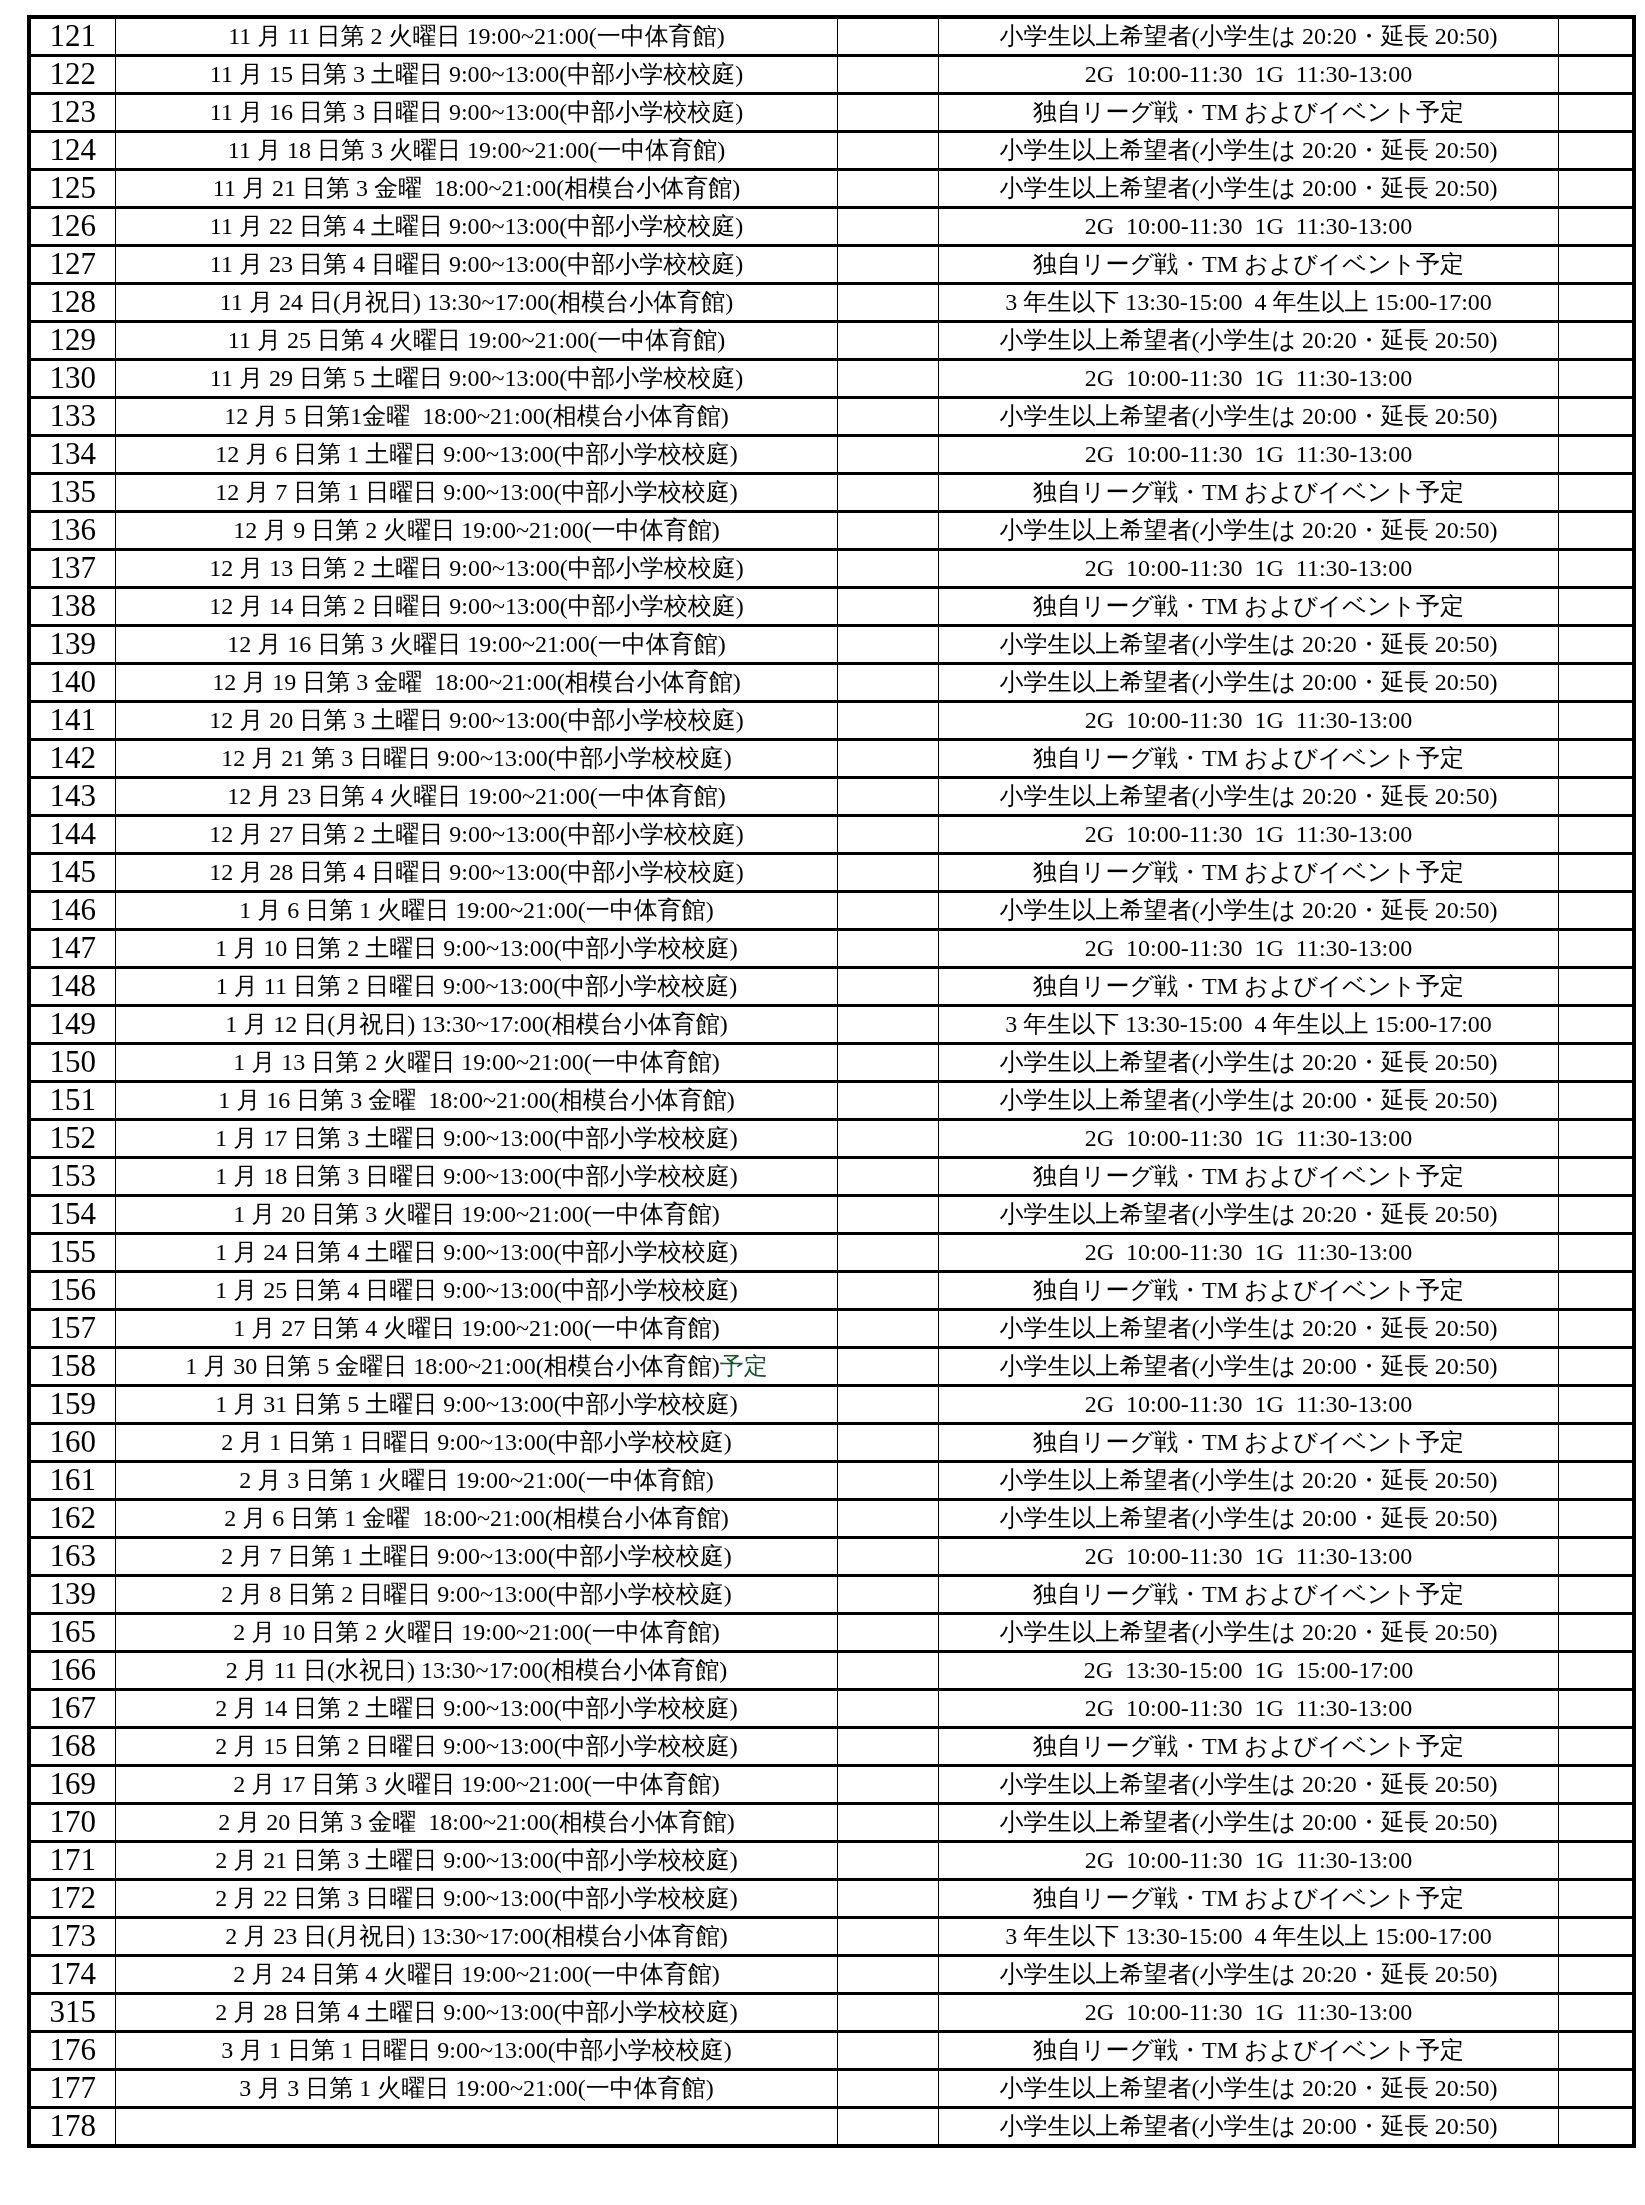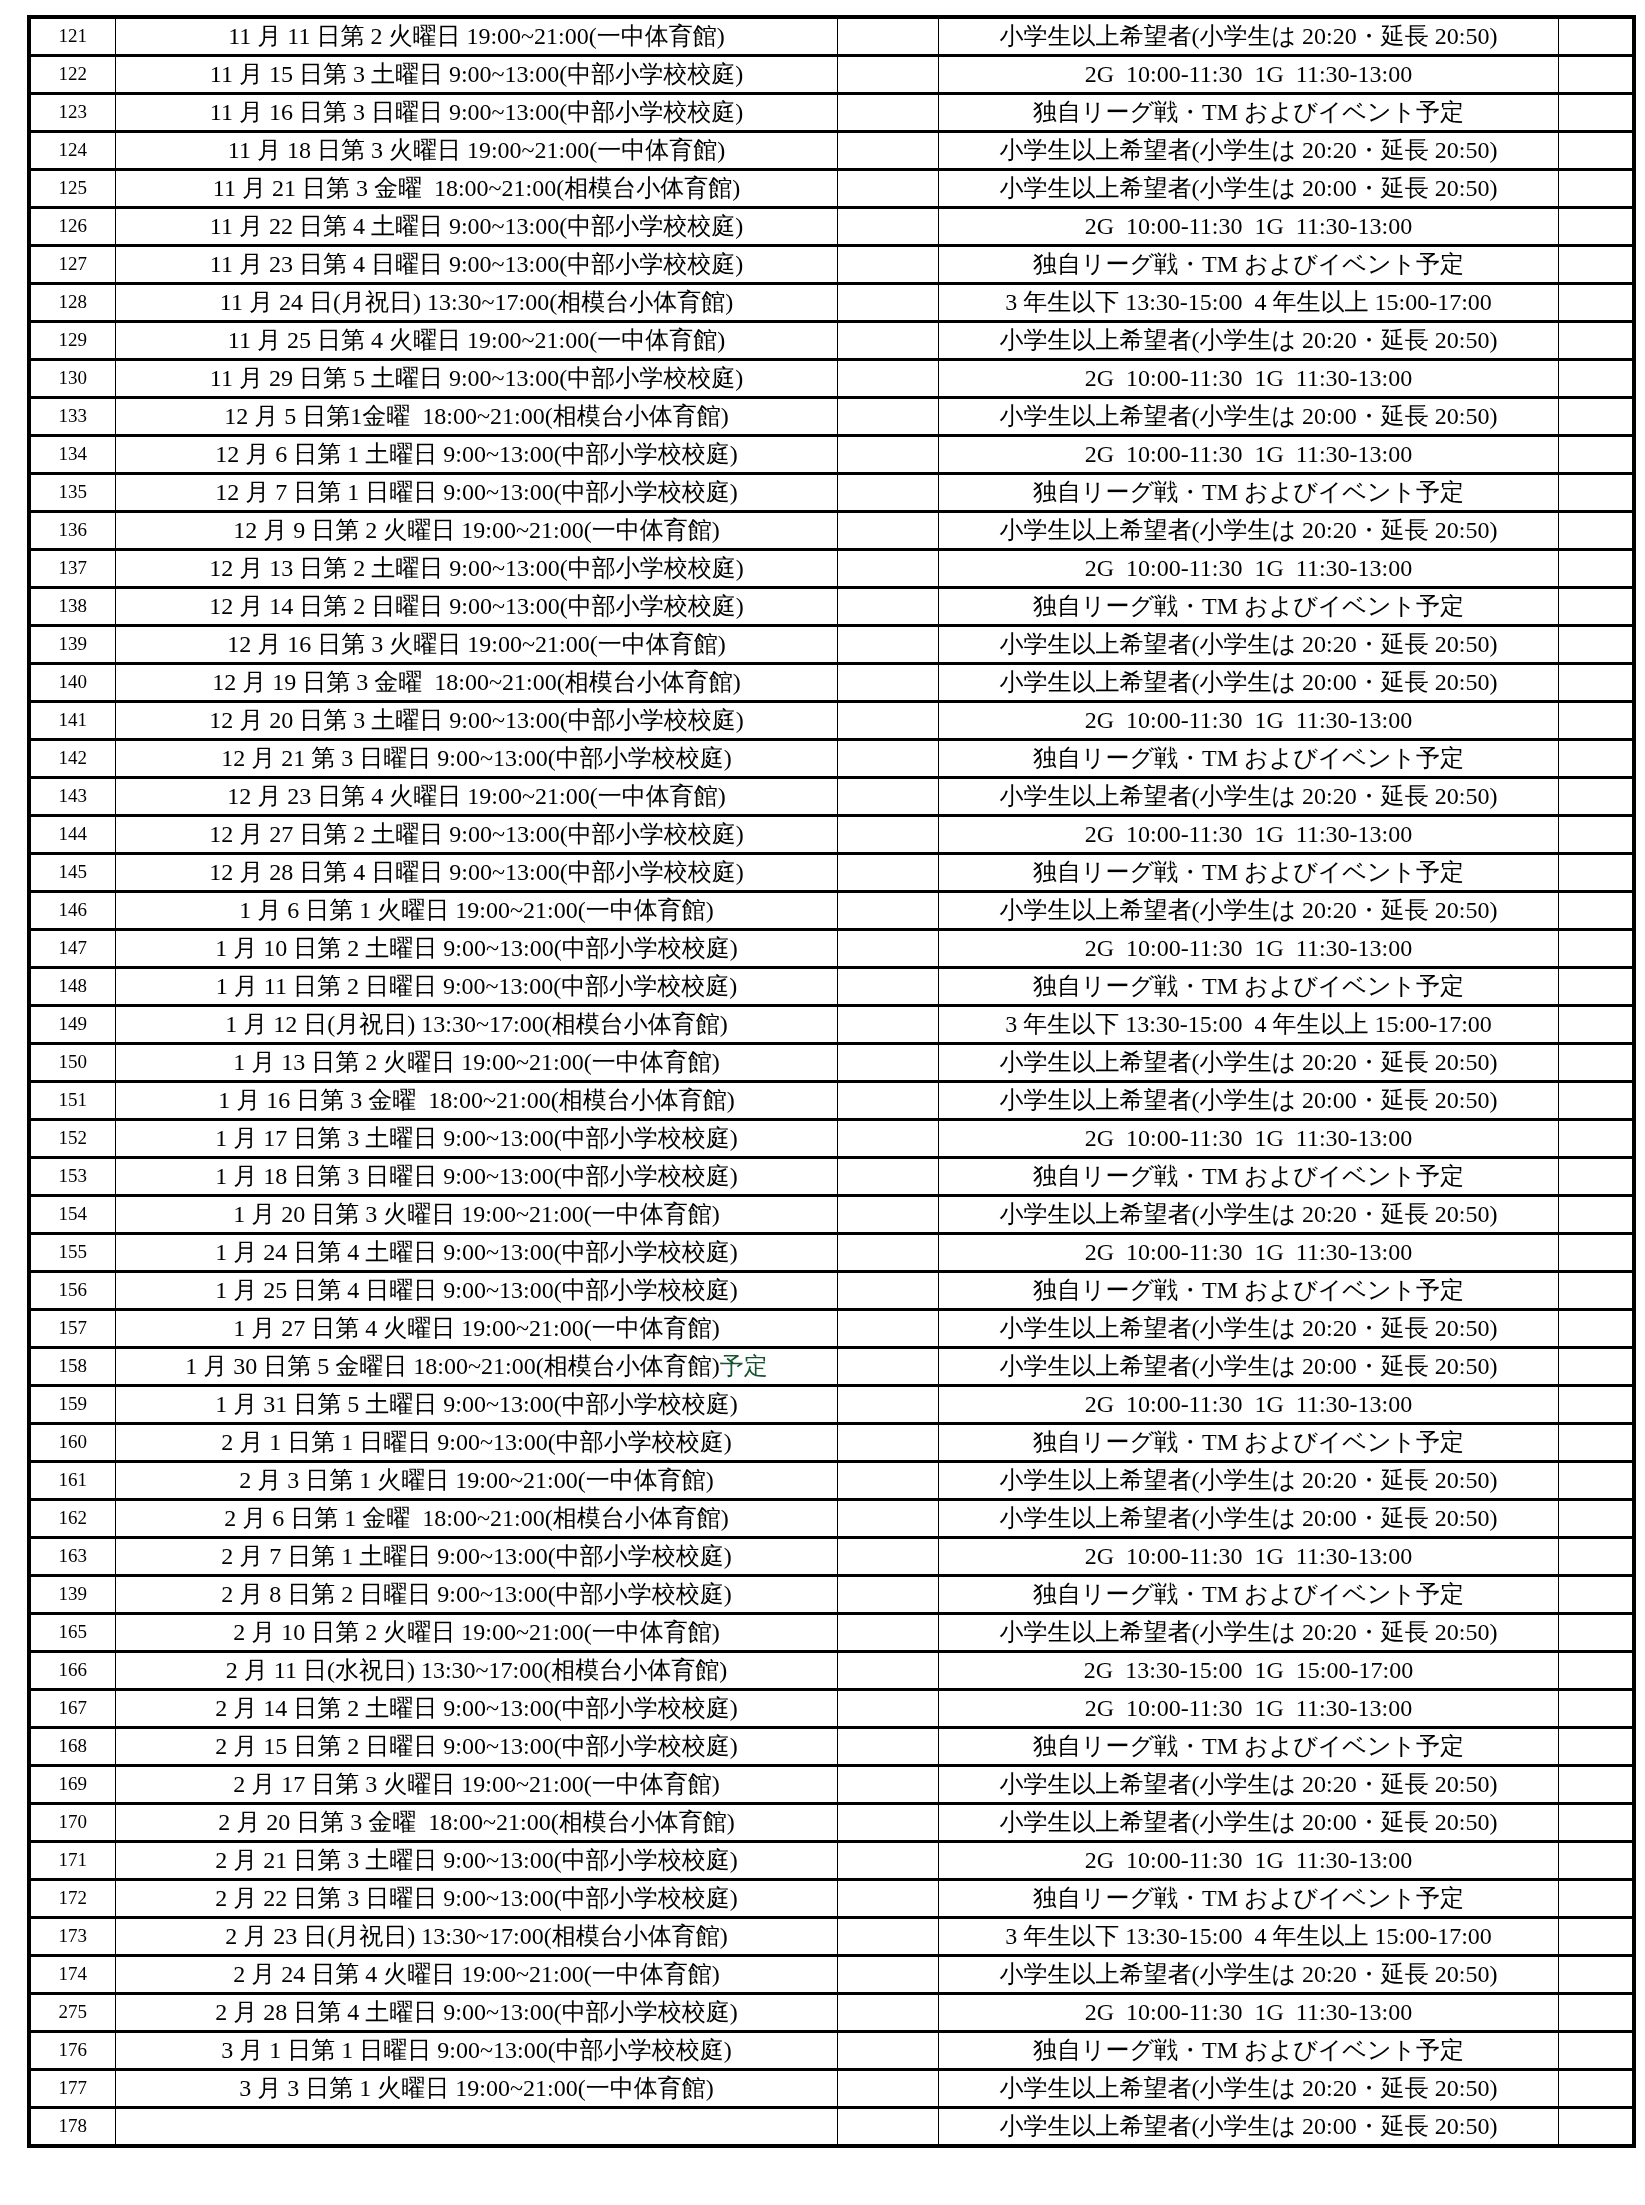--- a/index.html
+++ b/index.html
@@ -38,21 +38,21 @@
     border-bottom: 3.1px solid #000000;
     height: 35px;
     padding: 0;
     text-align: center;
     vertical-align: middle;
     font-size: 24px;
     line-height: 1.1;
     white-space: pre;
     overflow: hidden;
   }
-  td.c-num  { font-size: 19px; }
+  td.c-num  { font-size: 31px; }
   td.c-date {}
   td.c-desc {}
   .date-note { color: #14532d; }
 </style>
 </head>
 <body>
 
 <div class="page">
   <table class="schedule">
     <colgroup>
@@ -475,21 +475,21 @@
 
   <tr>
     <td class="c-num">174</td>
     <td class="c-date"><span>2 月 24 日第 4 火曜日 19:00~21:00(一中体育館)</span><span class="date-note"></span></td>
     <td class="c-blank"></td>
     <td class="c-desc">小学生以上希望者(小学生は 20:20・延長 20:50)</td>
     <td class="c-blank"></td>
   </tr>
 
   <tr>
-    <td class="c-num">275</td>
+    <td class="c-num">315</td>
     <td class="c-date"><span>2 月 28 日第 4 土曜日 9:00~13:00(中部小学校校庭)</span><span class="date-note"></span></td>
     <td class="c-blank"></td>
     <td class="c-desc">2G  10:00-11:30  1G  11:30-13:00</td>
     <td class="c-blank"></td>
   </tr>
 
   <tr>
     <td class="c-num">176</td>
     <td class="c-date"><span>3 月 1 日第 1 日曜日 9:00~13:00(中部小学校校庭)</span><span class="date-note"></span></td>
     <td class="c-blank"></td>

